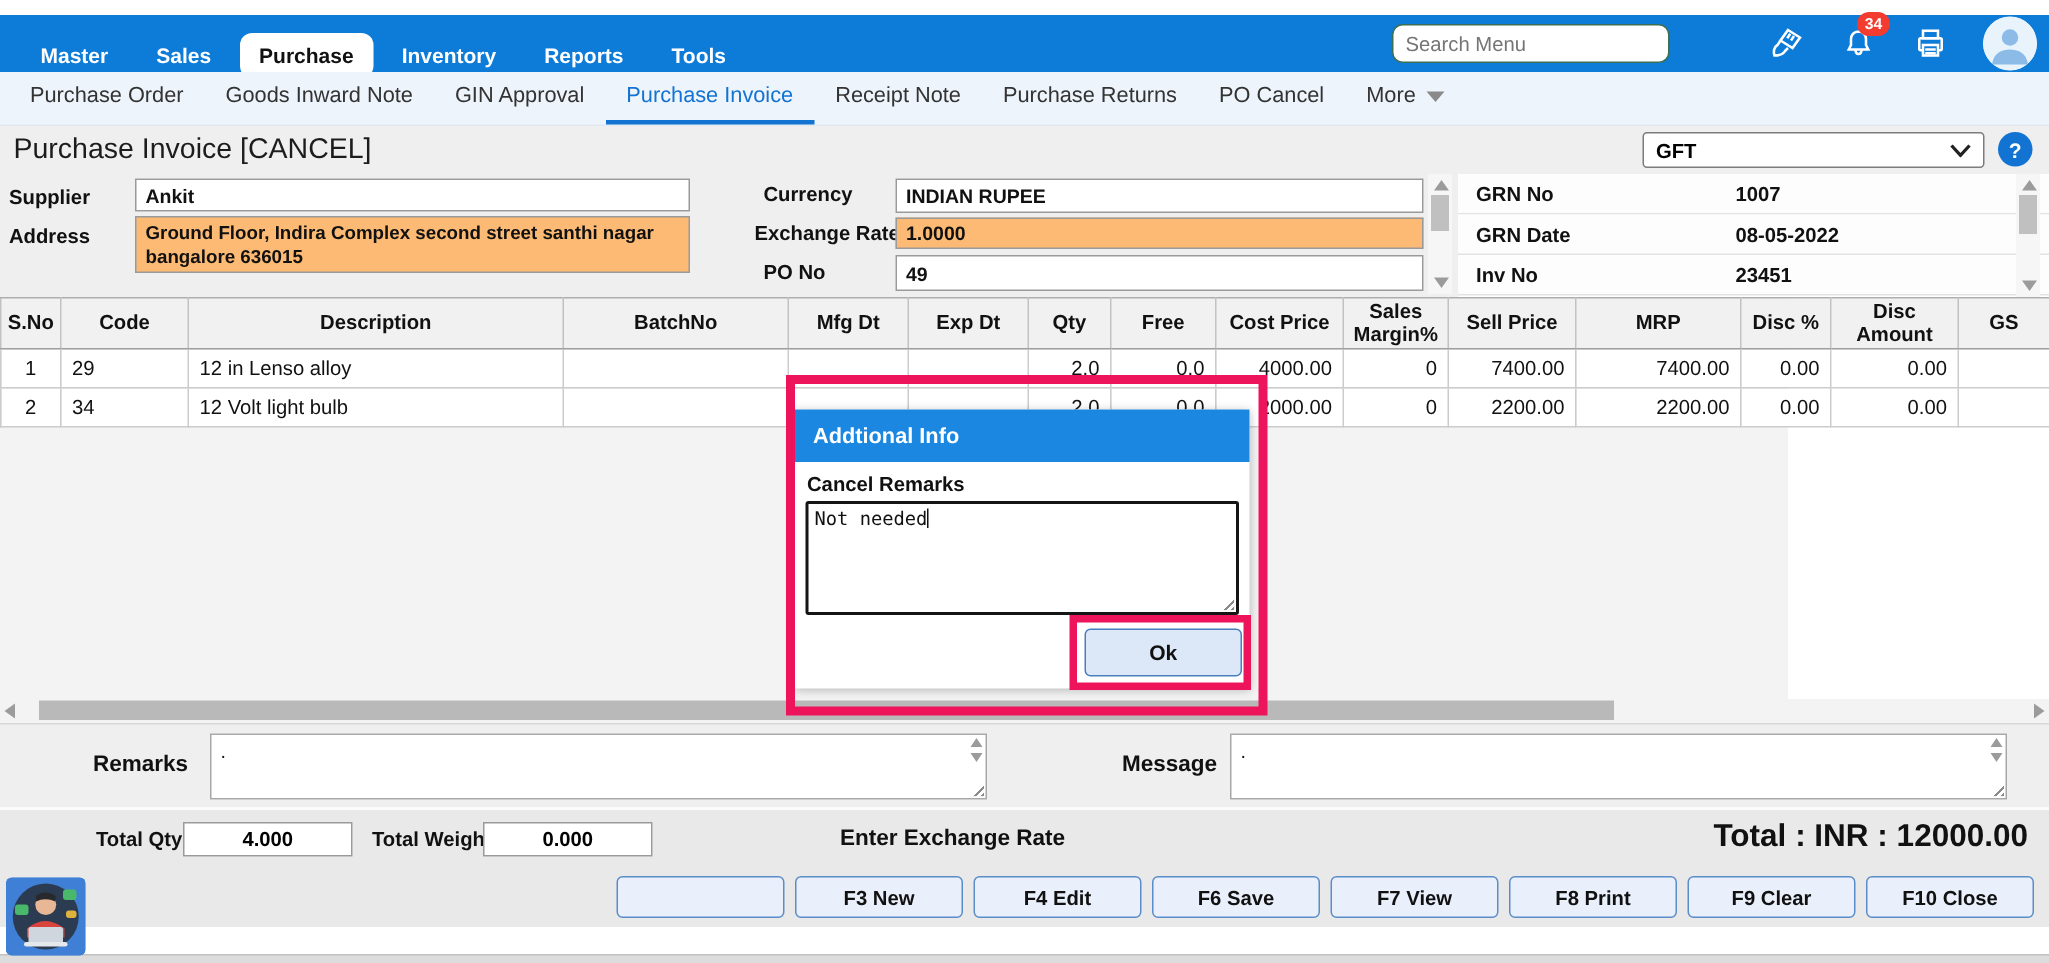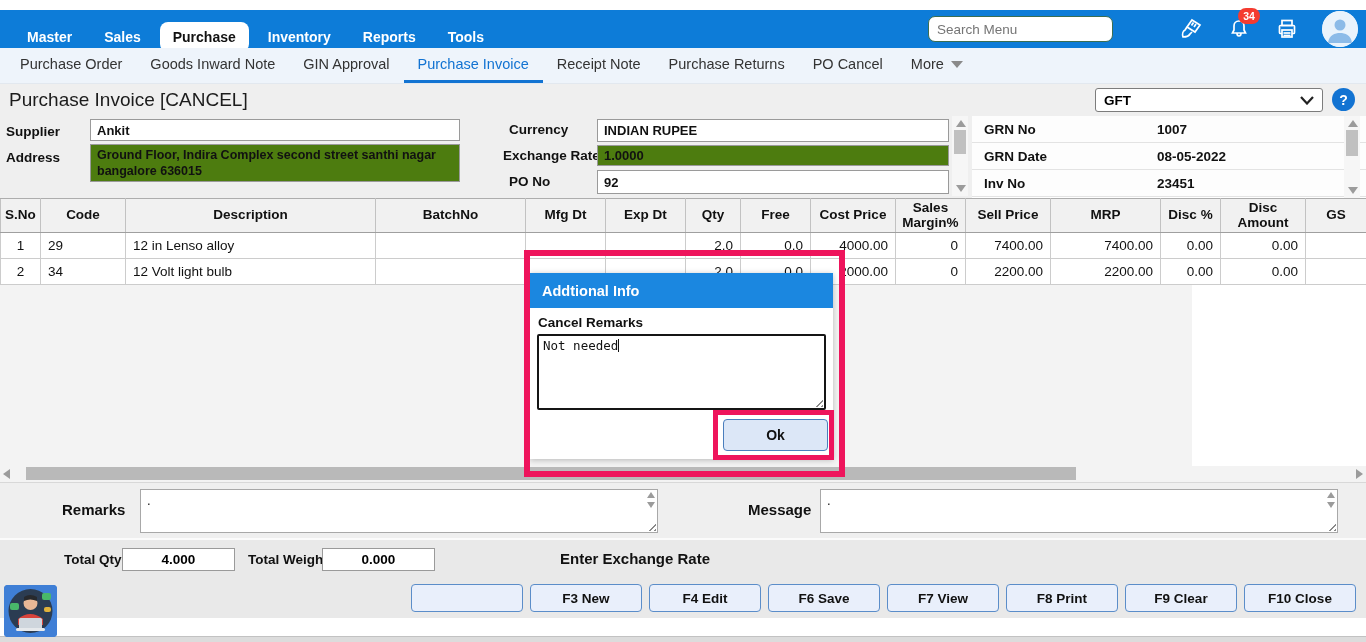--- a/index.html
+++ b/index.html
@@ -23,21 +23,21 @@
   .subnav-item.active { color:#1273d2; border-bottom-color:#1273d2; }
   .more-caret { width:0; height:0; border-left:6px solid transparent; border-right:6px solid transparent; border-top:7px solid #8a8a8a; margin-left:7px; }
 
   
   .workarea { position:absolute; left:0; top:84px; width:1366px; height:114px; background:#efefef; }
   .page-title { position:absolute; left:9px; top:5px; font-size:19px; color:#1c1c1c; }
   .company-select { position:absolute; left:1095px; top:4px; width:228px; height:24px; background:#fff; border:1px solid #7c7c7c; border-radius:3px; display:flex; align-items:center; justify-content:space-between; padding:0 8px; font-size:13.5px; font-weight:bold; cursor:pointer; }
   .help-circle { position:absolute; left:1332px; top:4px; width:23px; height:23px; border-radius:50%; background:#1273d2; color:#fff; font-size:14px; font-weight:bold; display:flex; align-items:center; justify-content:center; cursor:pointer; }
   .flabel { position:absolute; font-size:13.5px; font-weight:bold; color:#111; }
   .field { position:absolute; background:#fff; border:1px solid #9a9a9a; font-size:13px; font-weight:bold; color:#111; padding:2px 6px; display:flex; align-items:center; overflow:hidden; }
-  .field.disabled { background:#4d7c0f; }
+  .field.disabled { background:#fdba74; }
   .addr { align-items:flex-start; line-height:1.3; font-size:12.5px; }
 
   .info-panel { position:absolute; left:972px; top:116px; width:436px; height:82px; background:#fff; }
   .info-row { display:flex; height:27px; align-items:center; border-bottom:1px solid #e3e3e3; background:#fdfdfd; }
   .info-row .il { width:185px; padding-left:12px; font-size:13.5px; font-weight:bold; color:#111; }
   .info-row .iv { font-size:13.5px; font-weight:bold; color:#111; }
 
   
   .vscroll { position:absolute; width:16px; background:#f6f6f6; }
   .vscroll .up, .vscroll .dn { position:absolute; left:4px; width:0; height:0; border-left:5px solid transparent; border-right:5px solid transparent; }
@@ -169,21 +169,21 @@
     <div class="flabel" style="left:6px; top:66px;">Address</div>
     <div class="field disabled addr" style="left:90px; top:60px; width:370px; height:38px;">Ground Floor, Indira Complex second street santhi nagar bangalore 636015</div>
 
     <div class="flabel" style="left:509px; top:38px;">Currency</div>
     <div class="field" style="left:597px; top:35px; width:352px; height:23px;">INDIAN RUPEE</div>
 
     <div class="flabel" style="left:503px; top:64px;">Exchange Rate</div>
     <div class="field disabled" style="left:597px; top:61px; width:352px; height:21px;">1.0000</div>
 
     <div class="flabel" style="left:509px; top:90px;">PO No</div>
-    <div class="field" style="left:597px; top:86px; width:352px; height:24px;">92</div>
+    <div class="field" style="left:597px; top:86px; width:352px; height:24px;">49</div>
 
     <div class="vscroll" style="left:952px; top:32px; height:80px;">
       <div class="up"></div>
       <div class="thumb" style="top:14px; height:24px;"></div>
       <div class="dn"></div>
     </div>
   </div>
 
   <div class="info-panel">
     <div class="info-row">
@@ -308,20 +308,21 @@
       <span class="grip"></span>
     </div>
   </div>
 
   <div class="totals-band">
     <div class="tot-label" style="left:64px;">Total Qty</div>
     <div class="tot-input" style="left:122px;">4.000</div>
     <div class="tot-label" style="left:248px;">Total Weight</div>
     <div class="tot-input" style="left:322px;">0.000</div>
     <div class="status-text">Enter Exchange Rate</div>
+    <div class="grand-total">Total : INR : 12000.00</div>
   </div>
 
   <div class="actions-band">
     <button class="fbtn"></button>
     <button class="fbtn">F3 New</button>
     <button class="fbtn">F4 Edit</button>
     <button class="fbtn">F6 Save</button>
     <button class="fbtn">F7 View</button>
     <button class="fbtn">F8 Print</button>
     <button class="fbtn">F9 Clear</button>

